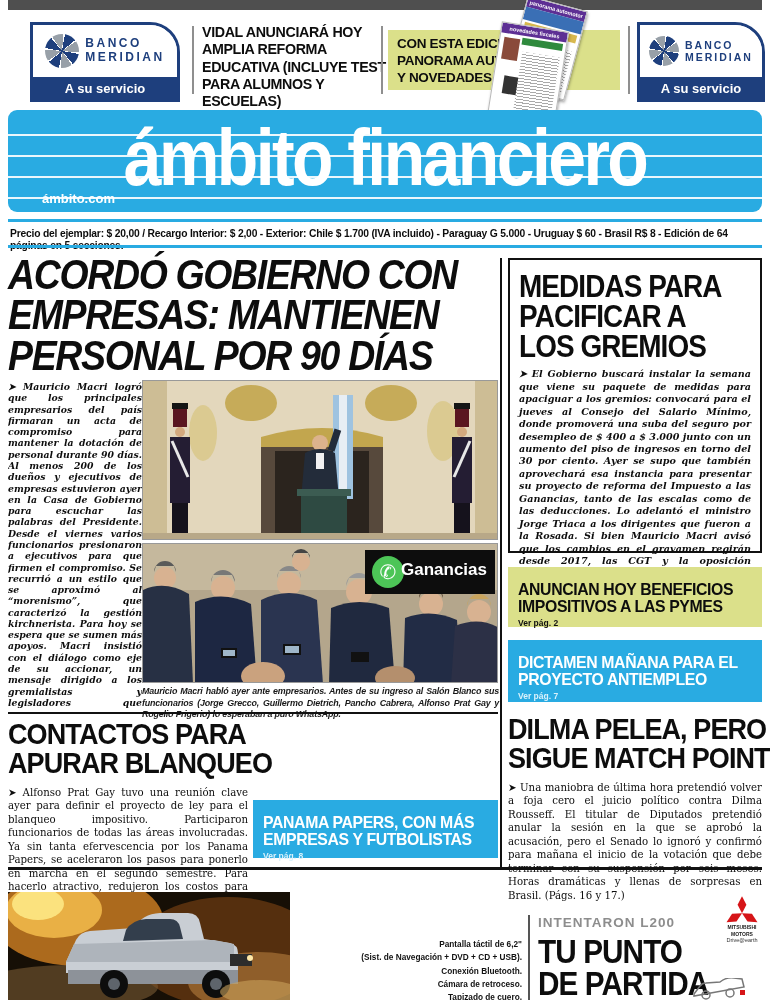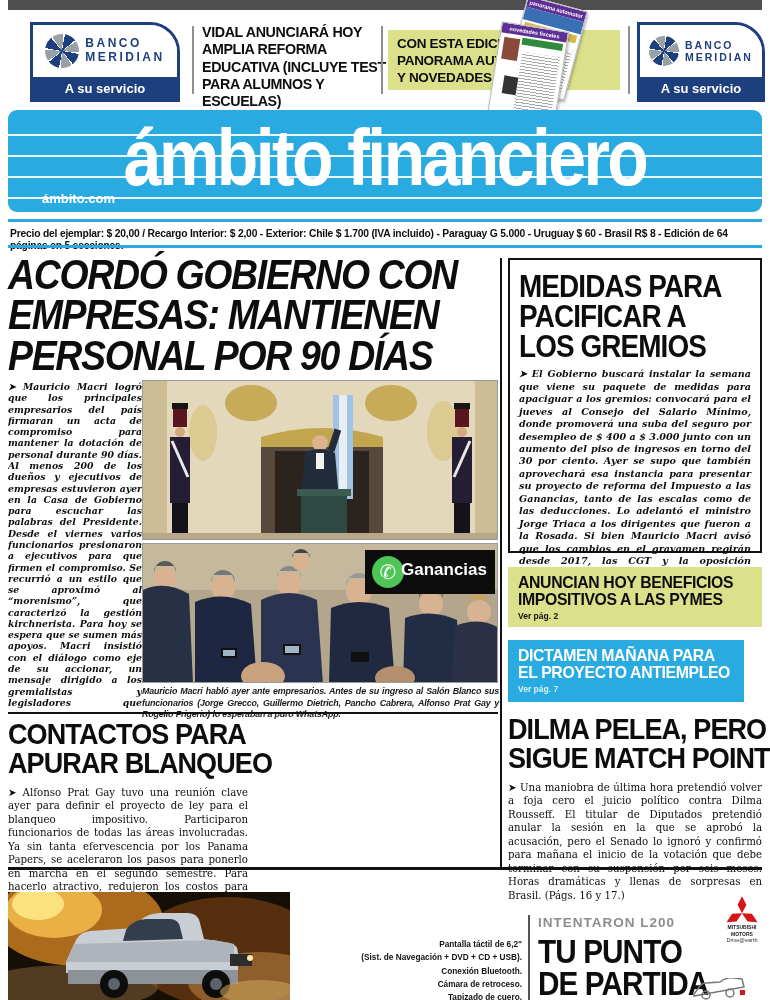--- a/index.html
+++ b/index.html
@@ -80,21 +80,21 @@
 
   .hrule { background:#111; }
 
   
   .boxed { left:508px; top:258px; width:254px; height:295px; border:2.5px solid #111; background:#fff; padding:12px 9px 6px 9px; }
   .boxed-h { font-weight:bold; font-size:31px; line-height:0.97; letter-spacing:-1px;
              transform:scaleX(0.9); transform-origin:0 0; width:112%; }
   .boxed-body { margin-top:6px; font-family:"DejaVu Serif",serif; font-weight:bold; font-style:italic;
       font-size:9.6px; line-height:1.3; }
 
-  .teaser { padding:7px 10px 4px 10px; }
+  .teaser { padding:14px 10px 4px 10px; }
   .teaser.yellow { background:#dbe08a; }
   .teaser.cyan { background:#29abe2; }
   .teaser-t { font-weight:bold; font-size:17px; line-height:1.02; letter-spacing:-0.4px;
               transform:scaleX(0.93); transform-origin:0 0; width:108%; }
   .teaser.cyan .teaser-t { color:#fff; }
   .teaser-ref { font-weight:bold; font-size:8.5px; margin-top:2px; color:#111; }
   .teaser.cyan .teaser-ref { color:#d9f1fb; }
 
   .sec-h { font-weight:bold; font-size:30px; line-height:0.98; letter-spacing:-1px;
            transform:scaleX(0.9); transform-origin:0 0; width:112%; }
@@ -278,35 +278,39 @@
   <div class="abs caption jus">Mauricio Macri habló ayer ante empresarios. Antes de su ingreso al Salón Blanco sus funcionarios (Jorge Grecco, Guillermo Dietrich, Pancho Cabrera, Alfonso Prat Gay y Rogelio Frigerio) lo esperaban a puro WhatsApp.</div>
 
   <div class="abs hrule" style="left:8px; top:712px; width:490px; height:2px;"></div>
 
   <div class="abs sec-h" style="left:8px; top:719px;">
     <div>CONTACTOS PARA</div>
     <div>APURAR BLANQUEO</div>
   </div>
   <div class="abs sec-body jus" style="left:8px; top:786px; width:240px;">➤ Alfonso Prat Gay tuvo una reunión clave ayer para definir el proyecto de ley para el blanqueo impositivo. Participaron funcionarios de todas las áreas involucradas. Ya sin tanta efervescencia por los Panama Papers, se aceleraron los pasos para ponerlo en marcha en el segundo semestre. Para hacerlo atractivo, redujeron los costos para los participantes.</div>
 
+  <div class="abs teaser cyan" style="left:253px; top:800px; width:245px; height:58px;">
+    <div class="teaser-t">PANAMA PAPERS, CON MÁS EMPRESAS Y FUTBOLISTAS</div>
+    <div class="teaser-ref">Ver pág. 8</div>
+  </div>
 
   <div class="abs boxed">
     <div class="boxed-h">
       <div>MEDIDAS PARA</div>
       <div>PACIFICAR A</div>
       <div>LOS GREMIOS</div>
     </div>
     <div class="boxed-body jus">➤ El Gobierno buscará instalar la semana que viene su paquete de medidas para apaciguar a los gremios: convocará para el jueves al Consejo del Salario Mínimo, donde promoverá una suba del seguro por desempleo de $ 400 a $ 3.000 junto con un aumento del piso de ingresos en torno del 30 por ciento. Ayer se supo que también aprovechará esa instancia para presentar su proyecto de reforma del Impuesto a las Ganancias, tanto de las escalas como de las deducciones. Lo adelantó el ministro Jorge Triaca a los dirigentes que fueron a la Rosada. Si bien Mauricio Macri avisó que los cambios en el gravamen regirán desde 2017, las CGT y la oposición intentarán forzar su aplicación desde este año.</div>
   </div>
 
   <div class="abs teaser yellow" style="left:508px; top:567px; width:254px; height:60px;">
     <div class="teaser-t">ANUNCIAN HOY BENEFICIOS IMPOSITIVOS A LAS PYMES</div>
     <div class="teaser-ref">Ver pág. 2</div>
   </div>
-  <div class="abs teaser cyan" style="left:508px; top:640px; width:236px; height:62px;">
+  <div class="abs teaser cyan" style="left:508px; top:640px; width:254px; height:62px;">
     <div class="teaser-t">DICTAMEN MAÑANA PARA EL PROYECTO ANTIEMPLEO</div>
     <div class="teaser-ref">Ver pág. 7</div>
   </div>
 
   <div class="abs sec-h" style="left:508px; top:714px;">
     <div>DILMA PELEA, PERO</div>
     <div>SIGUE MATCH POINT</div>
   </div>
   <div class="abs sec-body jus" style="left:508px; top:781px; width:254px;">➤ Una maniobra de última hora pretendió volver a foja cero el juicio político contra Dilma Rousseff. El titular de Diputados pretendió anular la sesión en la que se aprobó la acusación, pero el Senado lo ignoró y confirmó para mañana el inicio de la votación que debe terminar con su suspensión por seis meses. Horas dramáticas y llenas de sorpresas en Brasil. (Págs. 16 y 17.)</div>
 

